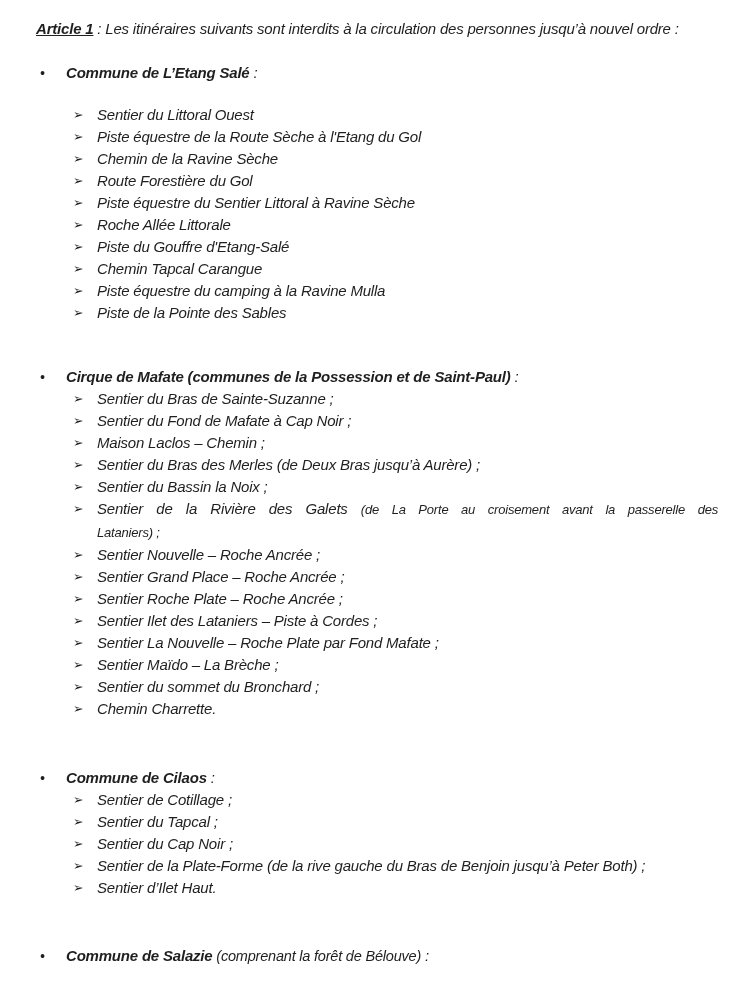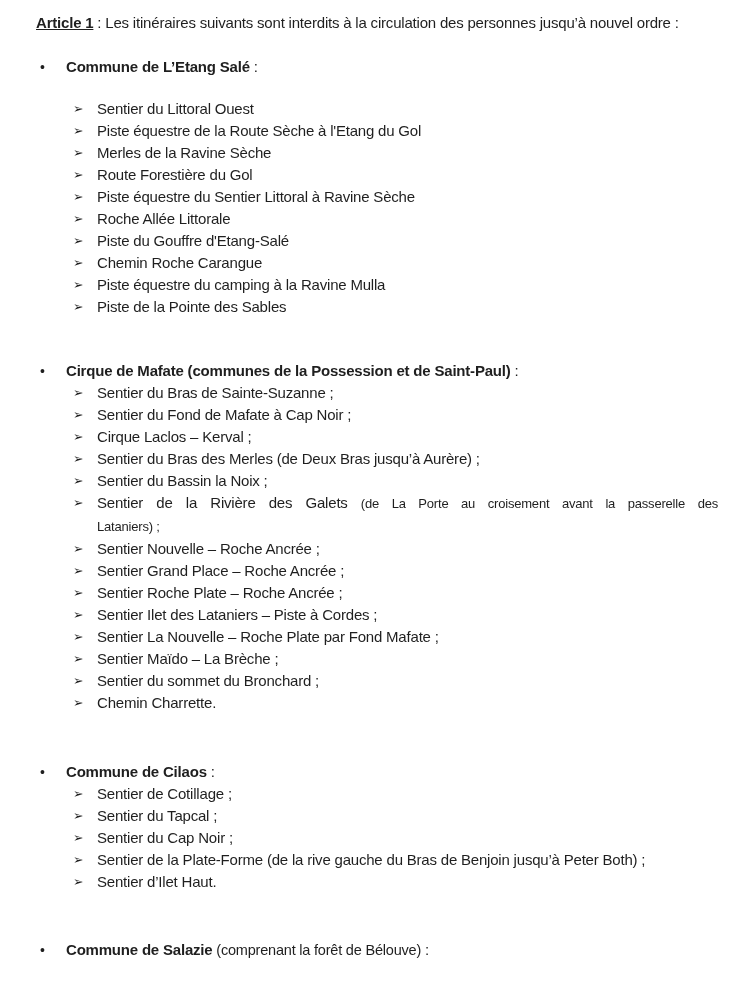--- a/index.html
+++ b/index.html
@@ -13,21 +13,22 @@
     overflow: hidden;
     background: #ffffff;
     color: #1f1f1f;
     font-family: "Liberation Sans", "DejaVu Sans", sans-serif;
     -webkit-font-smoothing: antialiased;
   }
   .page {
     box-sizing: border-box;
     width: 754px;
     height: 760px;
-    padding: 10px 36px 0 36px;
+    padding: 16px 36px 0 36px;
+    font-style: italic;
   }
   
   .article {
     margin: 0;
     font-size: 15px;
     letter-spacing: -0.2px;
     line-height: 26px;
     text-align: justify;
   }
   .article-label {
@@ -99,41 +100,41 @@
           <li class="item">
             <span class="arrow-col">➢</span>
             <span class="item-text">Sentier du Littoral Ouest</span>
           </li>
           <li class="item">
             <span class="arrow-col">➢</span>
             <span class="item-text">Piste équestre de la Route Sèche à l'Etang du Gol</span>
           </li>
           <li class="item">
             <span class="arrow-col">➢</span>
-            <span class="item-text">Merles de la Ravine Sèche</span>
+            <span class="item-text">Chemin de la Ravine Sèche</span>
           </li>
           <li class="item">
             <span class="arrow-col">➢</span>
             <span class="item-text">Route Forestière du Gol</span>
           </li>
           <li class="item">
             <span class="arrow-col">➢</span>
             <span class="item-text">Piste équestre du Sentier Littoral à Ravine Sèche</span>
           </li>
           <li class="item">
             <span class="arrow-col">➢</span>
             <span class="item-text">Roche Allée Littorale</span>
           </li>
           <li class="item">
             <span class="arrow-col">➢</span>
             <span class="item-text">Piste du Gouffre d'Etang-Salé</span>
           </li>
           <li class="item">
             <span class="arrow-col">➢</span>
-            <span class="item-text">Chemin Roche Carangue</span>
+            <span class="item-text">Chemin Tapcal Carangue</span>
           </li>
           <li class="item">
             <span class="arrow-col">➢</span>
             <span class="item-text">Piste équestre du camping à la Ravine Mulla</span>
           </li>
           <li class="item">
             <span class="arrow-col">➢</span>
             <span class="item-text">Piste de la Pointe des Sables</span>
           </li>
         </ul>
@@ -147,21 +148,21 @@
           <li class="item">
             <span class="arrow-col">➢</span>
             <span class="item-text">Sentier du Bras de Sainte-Suzanne ;</span>
           </li>
           <li class="item">
             <span class="arrow-col">➢</span>
             <span class="item-text">Sentier du Fond de Mafate à Cap Noir ;</span>
           </li>
           <li class="item">
             <span class="arrow-col">➢</span>
-            <span class="item-text">Cirque Laclos – Kerval ;</span>
+            <span class="item-text">Maison Laclos – Chemin ;</span>
           </li>
           <li class="item">
             <span class="arrow-col">➢</span>
             <span class="item-text">Sentier du Bras des Merles (de Deux Bras jusqu’à Aurère) ;</span>
           </li>
           <li class="item">
             <span class="arrow-col">➢</span>
             <span class="item-text">Sentier du Bassin la Noix ;</span>
           </li>
           <li class="item">

